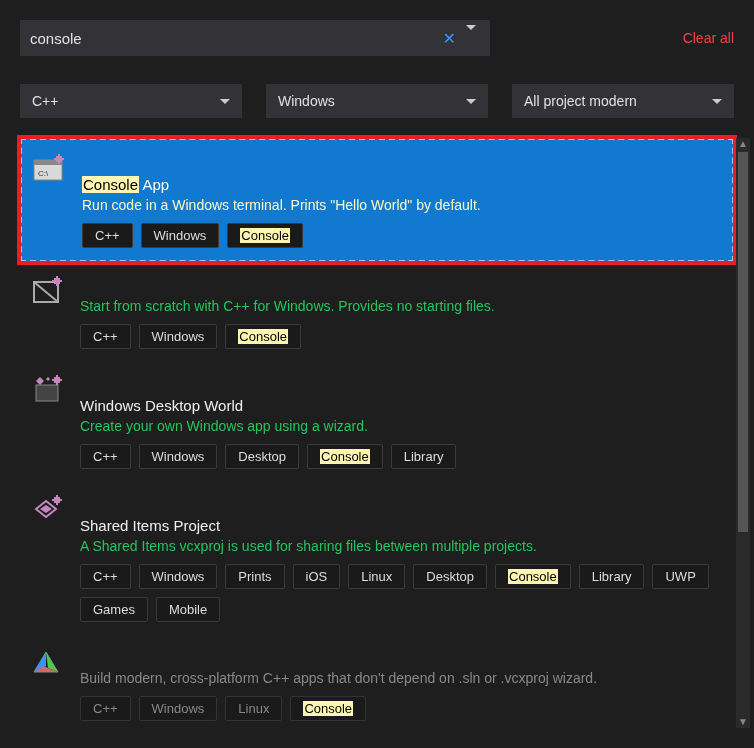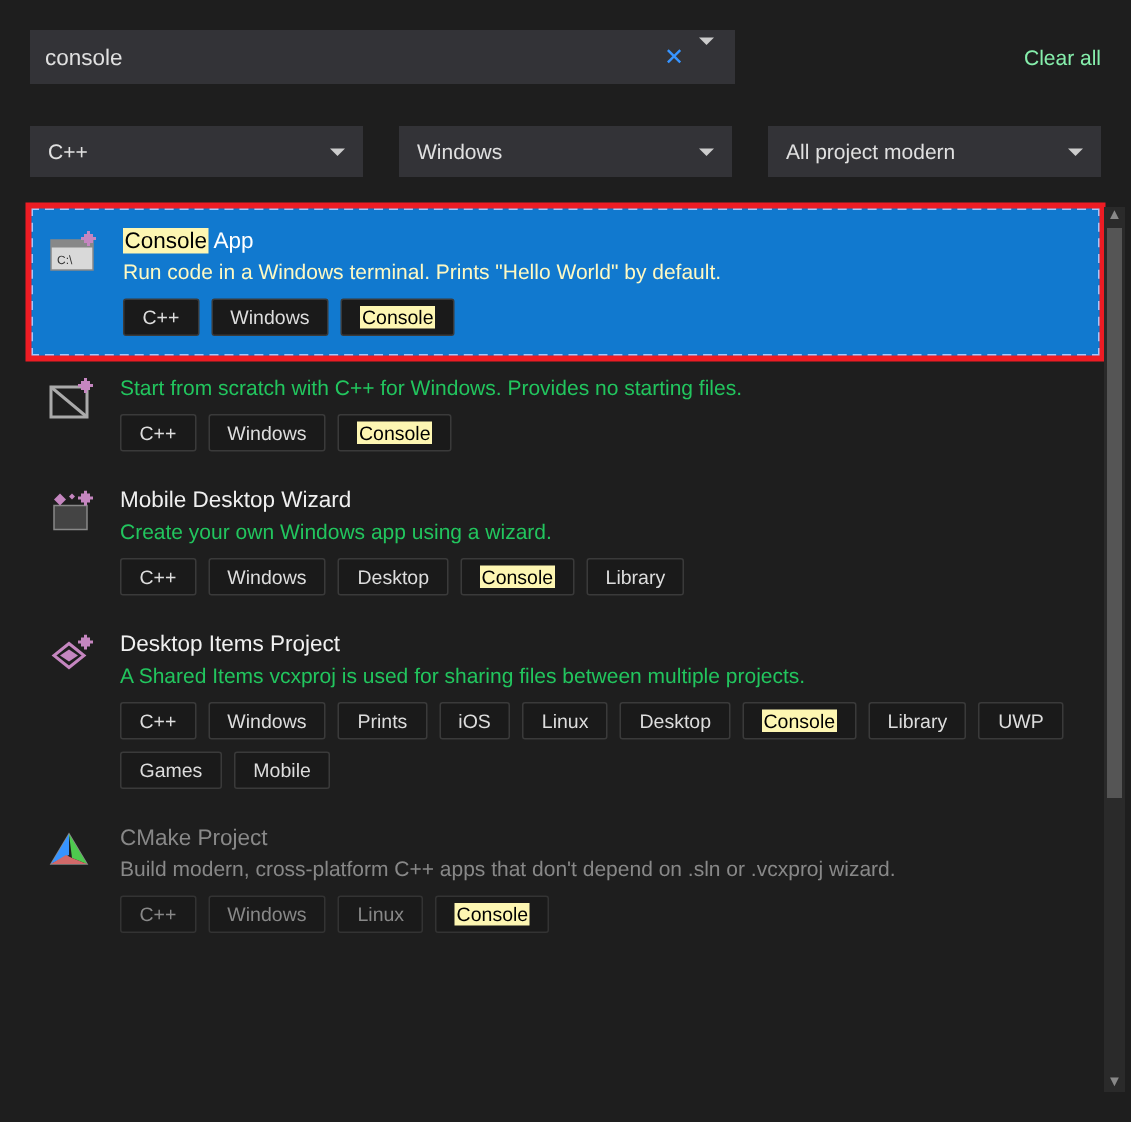--- a/index.html
+++ b/index.html
@@ -42,21 +42,21 @@
     cursor: pointer;
     padding: 0 6px;
   }
   .search-chevron {
     color: #cccccc;
     padding: 0 4px;
     cursor: pointer;
   }
   .clear-all {
     margin-left: auto;
-    color: #86efac;
+    color: #ef4444;
     cursor: pointer;
     font-size: 14px;
   }
   .filters-row {
     display: flex;
     gap: 24px;
     padding: 28px 20px 20px 20px;
   }
   .filter {
     flex: 1;
@@ -117,21 +117,21 @@
     outline-offset: -1px;
   }
   .template .icon {
     flex: 0 0 34px;
     height: 34px;
     display: flex;
     align-items: flex-start;
     justify-content: center;
     padding-top: 2px;
   }
-  .template .body { flex: 1; }
+  .template .body { flex: 1; margin-top: 24px; }
   .template .title {
     color: #f0f0f0;
     font-size: 15px;
     margin-bottom: 4px;
   }
   .template.selected .title { color: #ffffff; }
   .template .desc {
     color: #22c55e;
     font-size: 14px;
     margin-bottom: 10px;
@@ -229,21 +229,21 @@
           <svg width="34" height="30" viewBox="0 0 34 30">
             <rect x="6" y="10" width="22" height="16" fill="#444" stroke="#888"></rect>
             <path d="M6 6 L10 2 L14 6 L10 10 Z" fill="#c586c0"></path>
             <path d="M16 4 L18 2 L20 4 L18 6 Z" fill="#c586c0"></path>
             <rect x="24" y="2" width="6" height="6" fill="#c586c0"></rect>
             <rect x="26" y="0" width="2" height="10" fill="#c586c0"></rect>
             <rect x="22" y="4" width="10" height="2" fill="#c586c0"></rect>
           </svg>
         </div>
         <div class="body">
-          <div class="title">Mobile Desktop Wizard</div>
+          <div class="title">Windows Desktop World</div>
           <div class="desc">Create your own Windows app using a wizard.</div>
           <div class="tags">
             <span class="tag">C++</span>
             <span class="tag">Windows</span>
             <span class="tag">Desktop</span>
             <span class="tag"><span class="hl">Console</span></span>
             <span class="tag">Library</span>
           </div>
         </div>
       </div>
@@ -251,21 +251,21 @@
         <div class="icon">
           <svg width="34" height="30" viewBox="0 0 34 30">
             <path d="M16 6 L26 14 L16 22 L6 14 Z" fill="none" stroke="#c586c0" stroke-width="2"></path>
             <path d="M16 10 L22 14 L16 18 L10 14 Z" fill="#c586c0"></path>
             <rect x="24" y="2" width="6" height="6" fill="#c586c0"></rect>
             <rect x="26" y="0" width="2" height="10" fill="#c586c0"></rect>
             <rect x="22" y="4" width="10" height="2" fill="#c586c0"></rect>
           </svg>
         </div>
         <div class="body">
-          <div class="title">Desktop Items Project</div>
+          <div class="title">Shared Items Project</div>
           <div class="desc">A Shared Items vcxproj is used for sharing files between multiple projects.</div>
           <div class="tags">
             <span class="tag">C++</span>
             <span class="tag">Windows</span>
             <span class="tag">Prints</span>
             <span class="tag">iOS</span>
             <span class="tag">Linux</span>
             <span class="tag">Desktop</span>
             <span class="tag"><span class="hl">Console</span></span>
             <span class="tag">Library</span>
@@ -278,21 +278,20 @@
       <div class="template dim">
         <div class="icon">
           <svg width="34" height="30" viewBox="0 0 34 30">
             <path d="M16 4 L28 24 L4 24 Z" fill="none" stroke="#888"></path>
             <path d="M16 4 L16 18 L4 24 Z" fill="#3794ff"></path>
             <path d="M16 4 L28 24 L18 20 Z" fill="#4ec94e"></path>
             <path d="M4 24 L28 24 L18 20 L14 18 Z" fill="#d16969"></path>
           </svg>
         </div>
         <div class="body">
-          <div class="title">CMake Project</div>
           <div class="desc">Build modern, cross-platform C++ apps that don't depend on .sln or .vcxproj wizard.</div>
           <div class="tags">
             <span class="tag">C++</span>
             <span class="tag">Windows</span>
             <span class="tag">Linux</span>
             <span class="tag"><span class="hl">Console</span></span>
           </div>
         </div>
       </div>
     </div>

